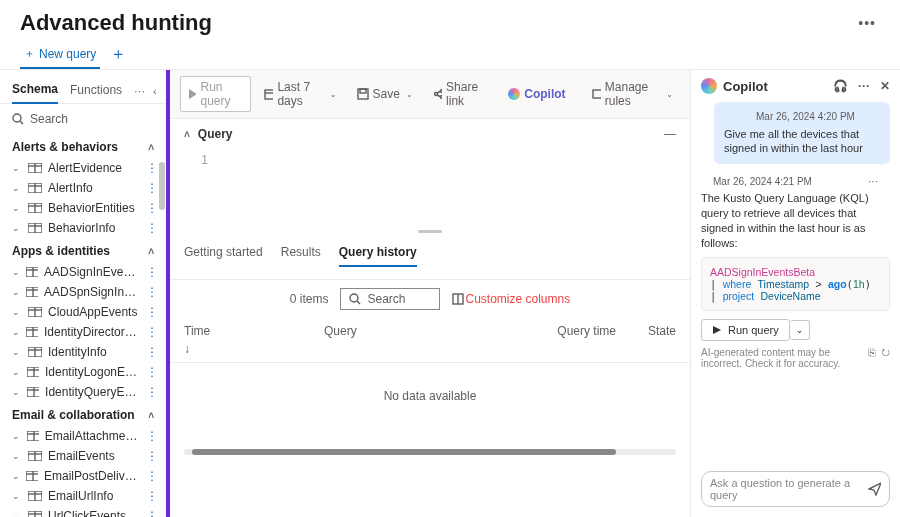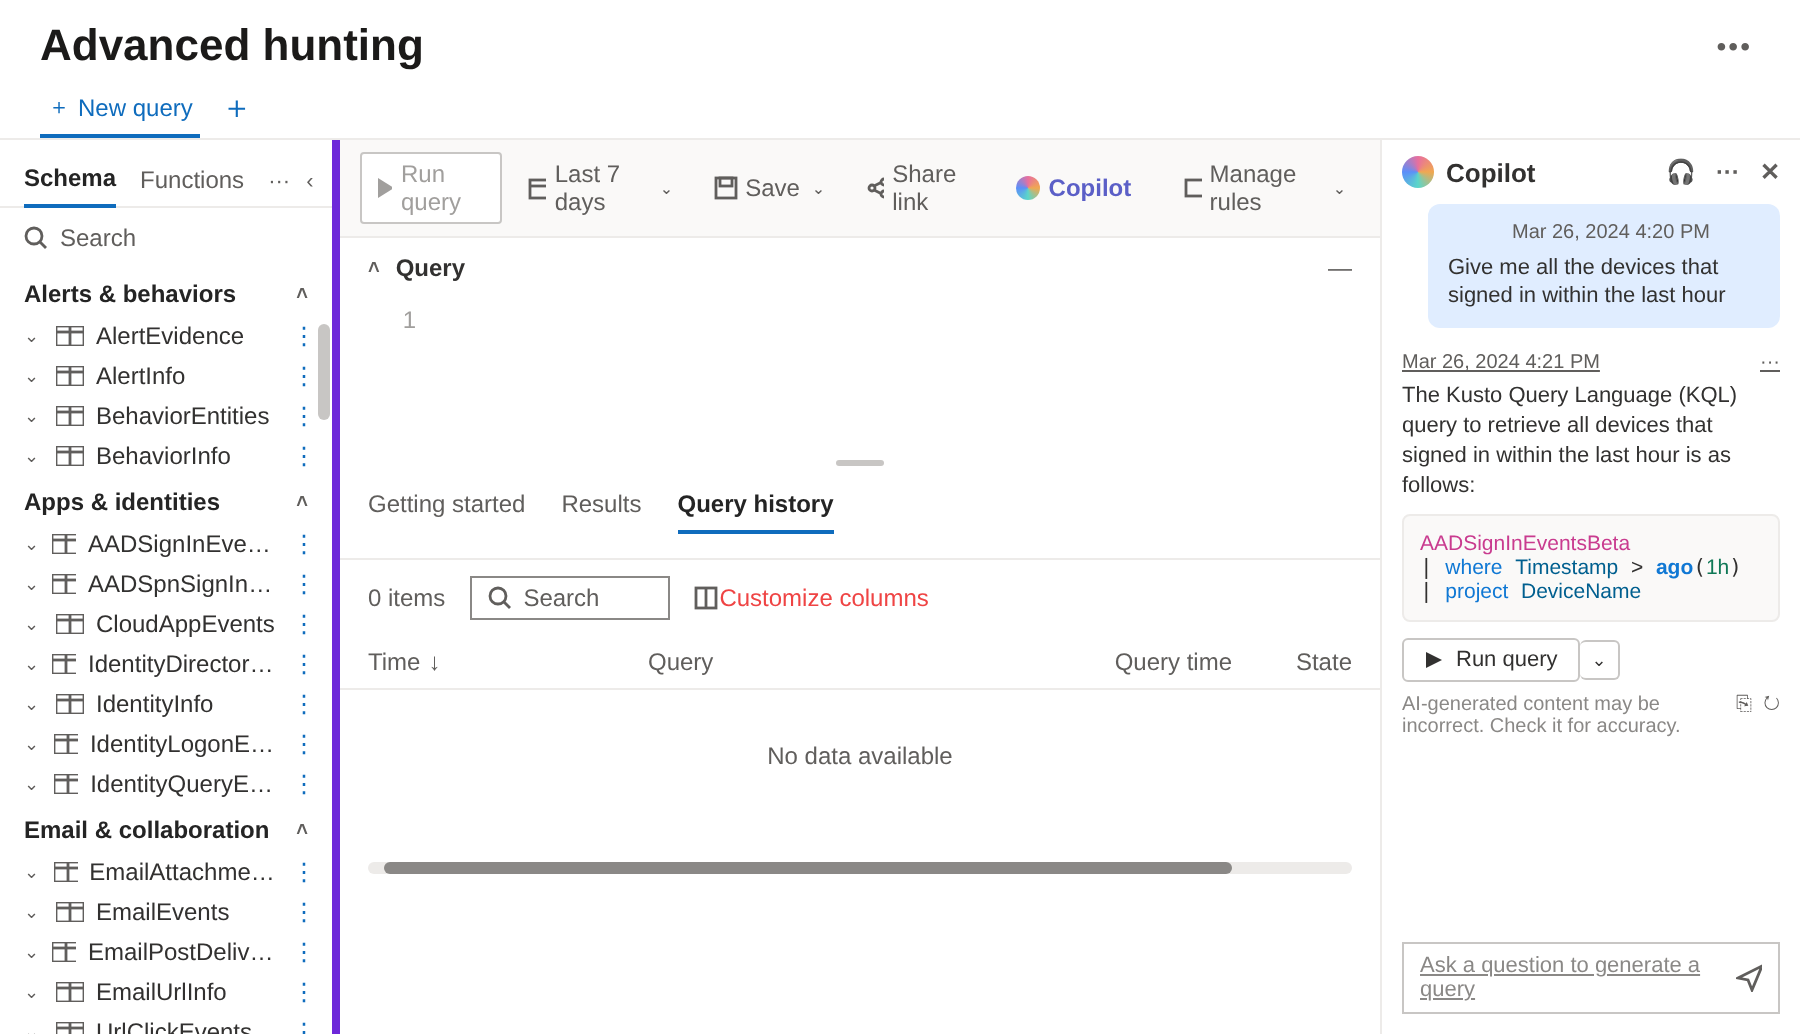--- a/index.html
+++ b/index.html
@@ -43,57 +43,57 @@
   .query-head { display:flex; align-items:center; justify-content:space-between; padding: 8px 14px; font-size:12px; }
   .query-head .left { display:flex; align-items:center; gap:8px; font-weight:600;}
   .query-head .collapse { color:#605e5c; font-size:10px;}
   .editor { padding: 4px 20px 0; min-height: 80px; font-family: Consolas, monospace; font-size:12px; color:#a19f9d;}
   .editor .lineno { display:inline-block; width:18px; text-align:right; margin-right:10px;}
   .drag-bar { height:4px; display:flex; justify-content:center; align-items:center; }
   .drag-bar span { width:24px; height:3px; background:#c8c6c4; border-radius:2px;}
   .result-tabs { display:flex; gap:18px; padding: 6px 14px 12px; border-bottom:1px solid #edebe9; font-size:12px;}
   .result-tab { padding:6px 0; color:#605e5c; cursor:pointer; border-bottom:2px solid transparent;}
   .result-tab.active { color:#242424; border-bottom-color:#0f6cbd; font-weight:600;}
-  .filter-row { display:flex; align-items:center; gap:12px; padding:8px 14px; font-size:12px; color:#605e5c; justify-content:flex-start;}
+  .filter-row { display:flex; align-items:center; gap:12px; padding:8px 14px; font-size:12px; color:#605e5c; justify-content:center;}
   .items-count { color:#605e5c;}
   .search-box { display:flex; align-items:center; gap:6px; border:1px solid #8a8886; padding:3px 8px; width:100px;}
   .search-box svg{width:12px;height:12px;}
   .cust-cols { display:flex; align-items:center; gap:1px; color:#ef4444;}
   .cust-cols svg{width:12px;height:12px;}
   .tbl-head { display:flex; padding:6px 14px; border-bottom:1px solid #edebe9; font-size:12px; color:#605e5c;}
-  .th-time{ width:140px; display:flex; gap:4px;}
+  .th-time{ width:140px; display:flex; gap:4px;flex-direction:column;}
   .th-query{ flex:1;}
   .th-qt{ width:90px; text-align:right;}
   .th-state{ width:60px; text-align:right;}
   .nodata { text-align:center; padding:26px 0; color:#605e5c; font-size:12px;}
   .hscroll { margin: 20px 14px 10px; height:6px; background:#edebe9; border-radius:3px; position:relative;}
   .hscroll .thumb{ position:absolute; left:8px; right:60px; top:0; bottom:0; background:#8a8886; border-radius:3px;}
 
   
   .right-panel { width:210px; flex:0 0 210px; border-left:1px solid #edebe9; display:flex; flex-direction:column;}
   .cp-head { display:flex; align-items:center; gap:6px; padding:8px 10px; font-size:13px; font-weight:600;}
   .cp-logo { width:16px; height:16px; border-radius:50%; background: conic-gradient(#e86f9e, #f0a851, #5bd6c9, #5b8ff9, #e86f9e);}
   .cp-head .hicons { margin-left:auto; display:flex; gap:10px; color:#605e5c; font-size:12px; align-items:center;}
   .cp-scroll { flex:1; overflow:auto; padding: 0 10px 6px; display:flex; flex-direction:column; gap:8px;}
   .bubble { border-radius:6px; padding:8px 10px; font-size:11px; line-height:1.35;}
   .bubble.user { background:#e0edff; align-self:flex-end; max-width: 176px;}
   .bubble .ts { font-size:10px; color:#605e5c; margin-bottom:3px;padding-left:32px;}
-  .assistant-block .hdr { display:flex; justify-content:space-between; align-items:flex-start; font-size:10px; color:#605e5c; margin:4px 0;text-decoration:underline;}
+  .assistant-block .hdr { display:flex; justify-content:space-between; align-items:flex-start; font-size:10px; color:#605e5c; margin:4px 12px;}
   .assistant-block .text { font-size:11px; line-height:1.35; margin-bottom:6px;}
   .codeblk { background:#faf9f8; border:1px solid #edebe9; border-radius:4px; padding:8px; font-family:Consolas,monospace; font-size:10.5px; white-space:pre; overflow:auto;}
   .codeblk .kw-table{ color:#c93b8f;}
   .codeblk .kw-op{ color:#1078d4;}
   .codeblk .kw-field{ color:#005f8f;}
   .codeblk .kw-fn{ color:#1078d4;font-weight:bold;}
   .codeblk .kw-arg{ color:#0f7856;}
   .runrow { display:flex; align-items:center; margin-top:8px;}
   .runbtn { display:flex; align-items:center; gap:6px; border:1px solid #c8c6c4; border-radius:3px; padding:4px 10px; font-size:11px; cursor:pointer; background:#fff;}
   .dd { border:1px solid #c8c6c4; border-left:none; border-radius:3px; padding:4px 6px; font-size:9px; cursor:pointer; background:#fff;}
   .disclaimer { font-size:10px; color:#8a8886; margin-top:6px; display:flex; justify-content:space-between; align-items:flex-start; gap:6px;}
-  .cp-input { border:1px solid #c8c6c4; margin:8px 10px 10px; border-radius:0; display:flex; align-items:center; padding:5px 8px; font-size:11px; color:#8a8886;text-decoration:underline;}
+  .cp-input { border:1px solid #c8c6c4; margin:8px 10px 10px; border-radius:10px; display:flex; align-items:center; padding:5px 8px; font-size:11px; color:#8a8886;}
   .cp-input svg { width:14px; height:14px; margin-left:auto;}
 
   .icon-stroke { stroke:#605e5c; stroke-width:1.4; fill:none; }
 </style>
 </head>
 <body>
 
 <div class="app-header">
   <div class="app-title">Advanced hunting</div>
   <div class="more-dots">•••</div>

